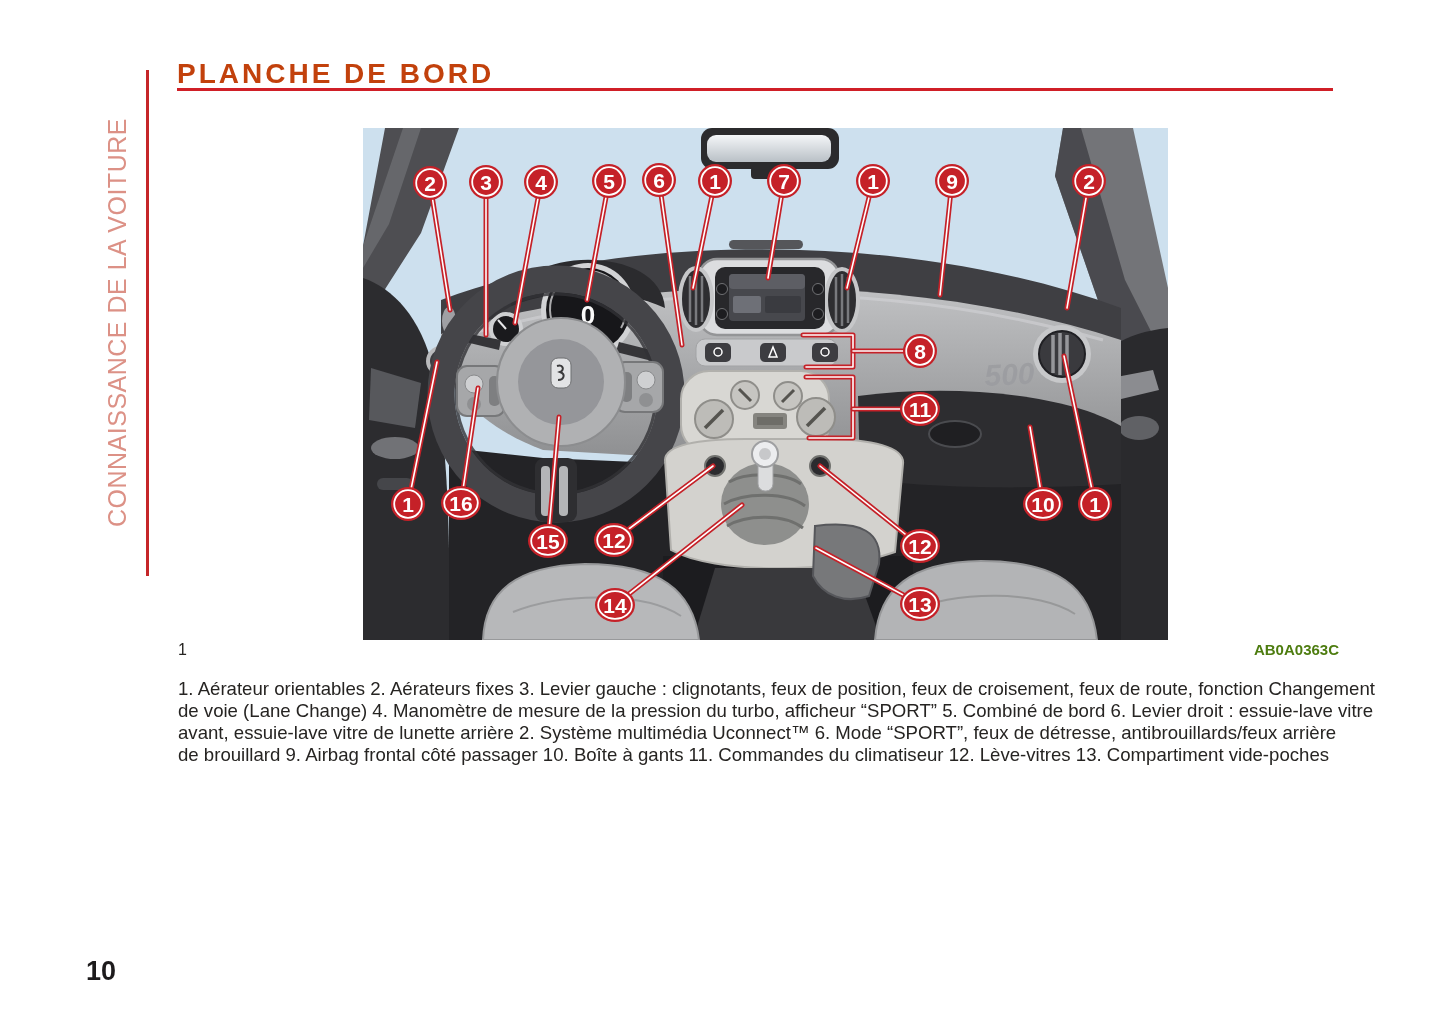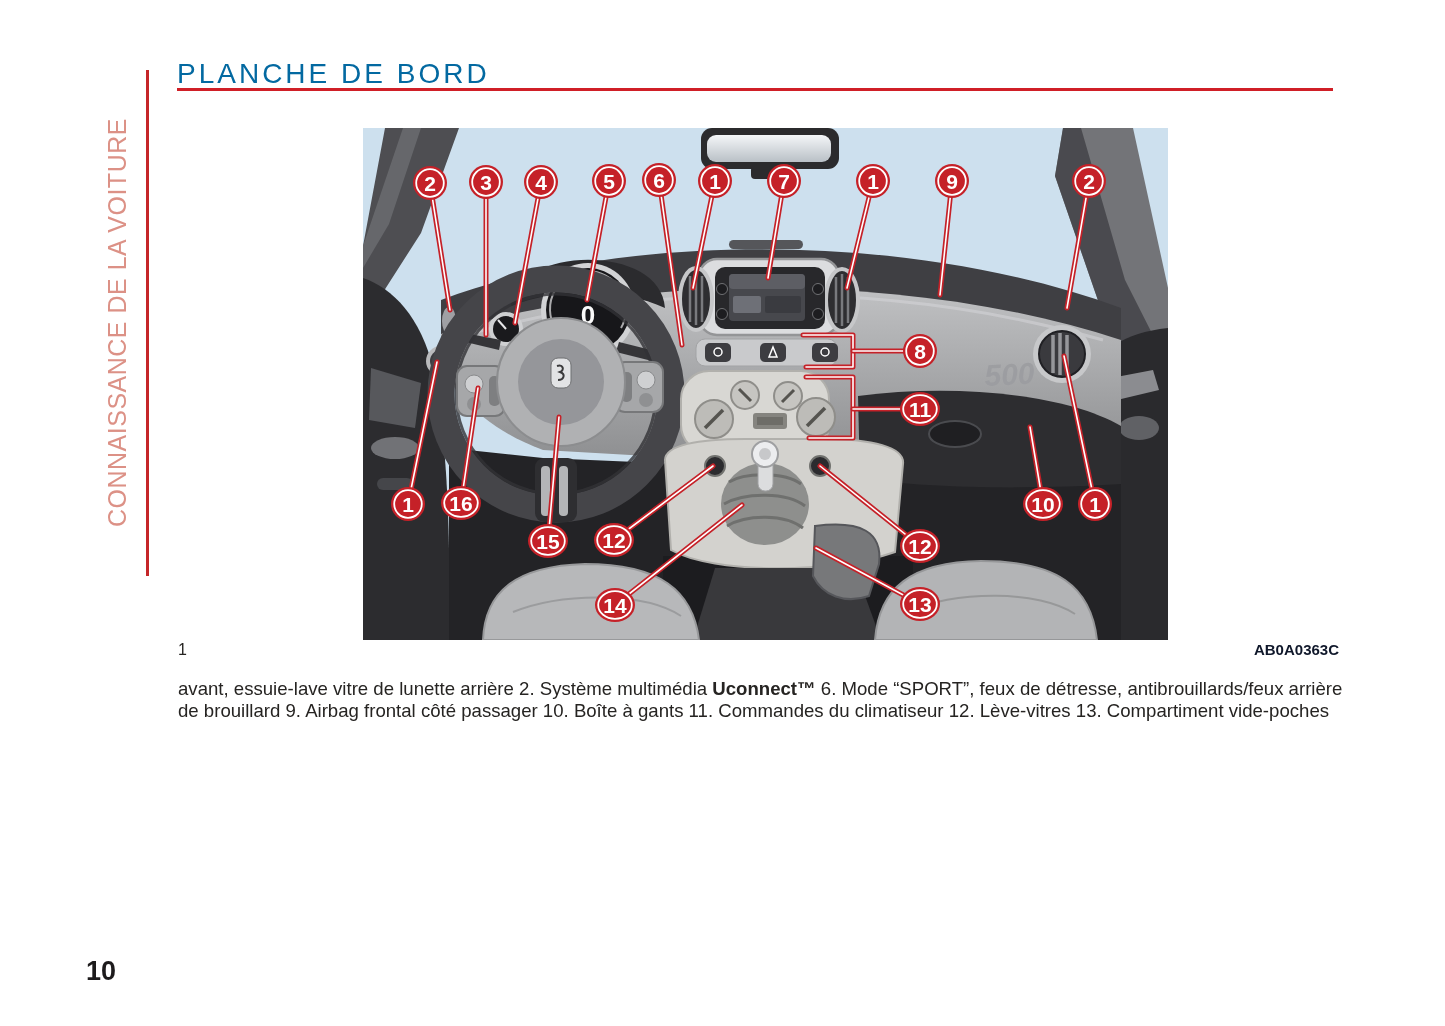--- a/index.html
+++ b/index.html
@@ -7,34 +7,34 @@
         font-family:"Liberation Sans",sans-serif;}
 
   
   .side-rule{position:absolute;left:146px;top:70px;width:3px;height:506px;background:#c52629;}
   .side-text{position:absolute;left:94px;top:70px;height:506px;width:46px;
              display:flex;align-items:center;justify-content:center;
              writing-mode:vertical-rl;transform:rotate(180deg);
              font-size:25px;letter-spacing:.5px;color:#dc9186;white-space:nowrap;}
 
   
-  .title{position:absolute;left:177px;top:58px;font-size:28px;font-weight:normal;
-         letter-spacing:3px;color:#0369a1;}
+  .title{position:absolute;left:177px;top:58px;font-size:28px;font-weight:bold;
+         letter-spacing:3px;color:#c2410c;}
   .title-rule{position:absolute;left:177px;top:88px;width:1156px;height:3px;background:#d01f27;}
 
   
   .figure{position:absolute;left:363px;top:128px;width:805px;height:512px;}
   .fig-num{position:absolute;left:178px;top:641px;font-size:16px;color:#262422;}
-  .fig-code{position:absolute;right:106px;top:641px;font-size:15px;font-weight:bold;color:#0f172a;}
+  .fig-code{position:absolute;right:106px;top:641px;font-size:15px;font-weight:bold;color:#4d7c0f;}
 
   
   .legend{position:absolute;left:178px;top:678px;width:1170px;
           font-size:18.6px;line-height:22px;color:#262422;}
   .legend .ln{white-space:nowrap;}
-  .legend b{font-weight:bold;text-align:right;}
+  .legend b{font-weight:normal;text-align:right;}
 
   .page-num{position:absolute;left:86px;top:956px;font-size:27px;font-weight:bold;color:#1d1b1c;}
 
   
   .lr{stroke:#c52128;stroke-width:5;fill:none;stroke-linecap:round;stroke-linejoin:round;}
   .lw{stroke:#ffffff;stroke-width:1.6;fill:none;stroke-linecap:round;stroke-linejoin:round;}
   .cb{fill:#c52128;}
   .cr{fill:none;stroke:#ffffff;stroke-width:1.8;}
   .cn{fill:#ffffff;font-family:"Liberation Sans",sans-serif;font-weight:bold;font-size:21px;text-anchor:middle;}
 </style>
@@ -380,18 +380,20 @@
             <text x="732" y="383.5" class="cn">1</text>
           </g>
         </g>
     </svg>
   </div>
 
   <div class="fig-num">1</div>
   <div class="fig-code">AB0A0363C</div>
 
   <div class="legend" id="legend">
+      <div class="ln"><span>1. Aérateur orientables 2. Aérateurs fixes 3. Levier gauche : clignotants, feux de position, feux de croisement, feux de route, fonction Changement</span></div>
+      <div class="ln"><span>de voie (Lane Change) 4. Manomètre de mesure de la pression du turbo, afficheur “SPORT” 5. Combiné de bord 6. Levier droit : essuie-lave vitre</span></div>
       <div class="ln"><span>avant, essuie-lave vitre de lunette arrière 2. Système multimédia </span><b>Uconnect™</b><span> 6. Mode “SPORT”, feux de détresse, antibrouillards/feux arrière</span></div>
       <div class="ln"><span>de brouillard 9. Airbag frontal côté passager 10. Boîte à gants 11. Commandes du climatiseur 12. Lève-vitres 13. Compartiment vide-poches</span></div>
     </div>
 
   <div class="page-num">10</div>
 </div>
 
 </body></html>

